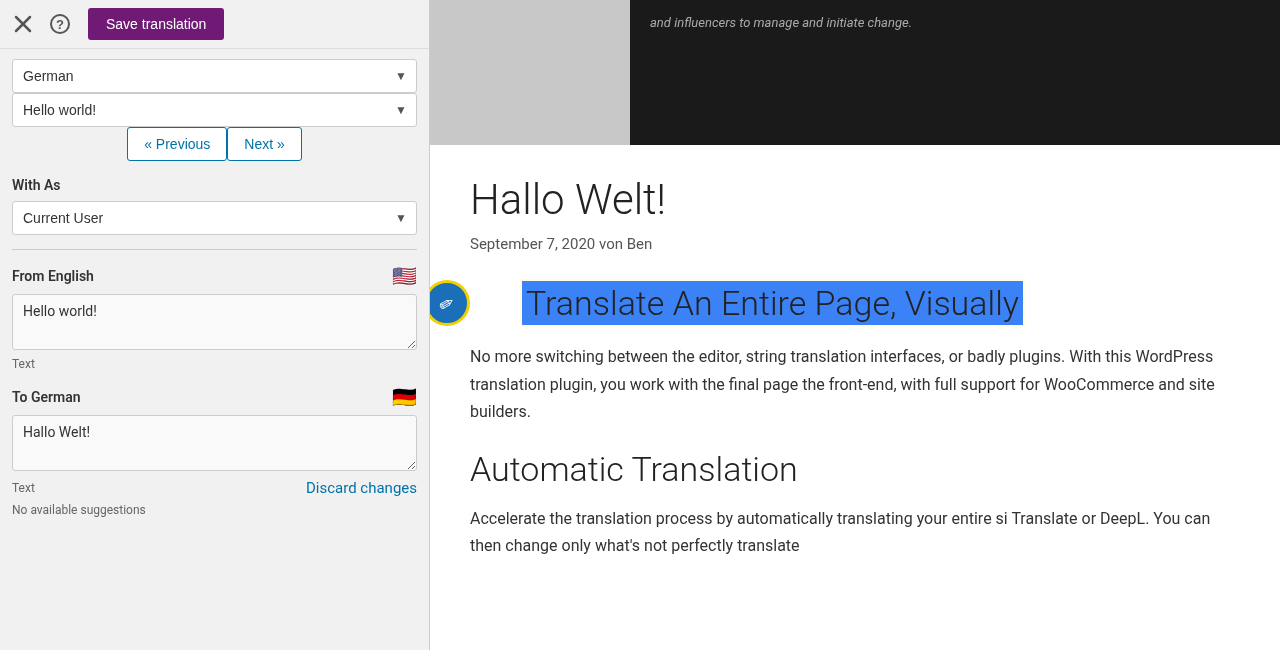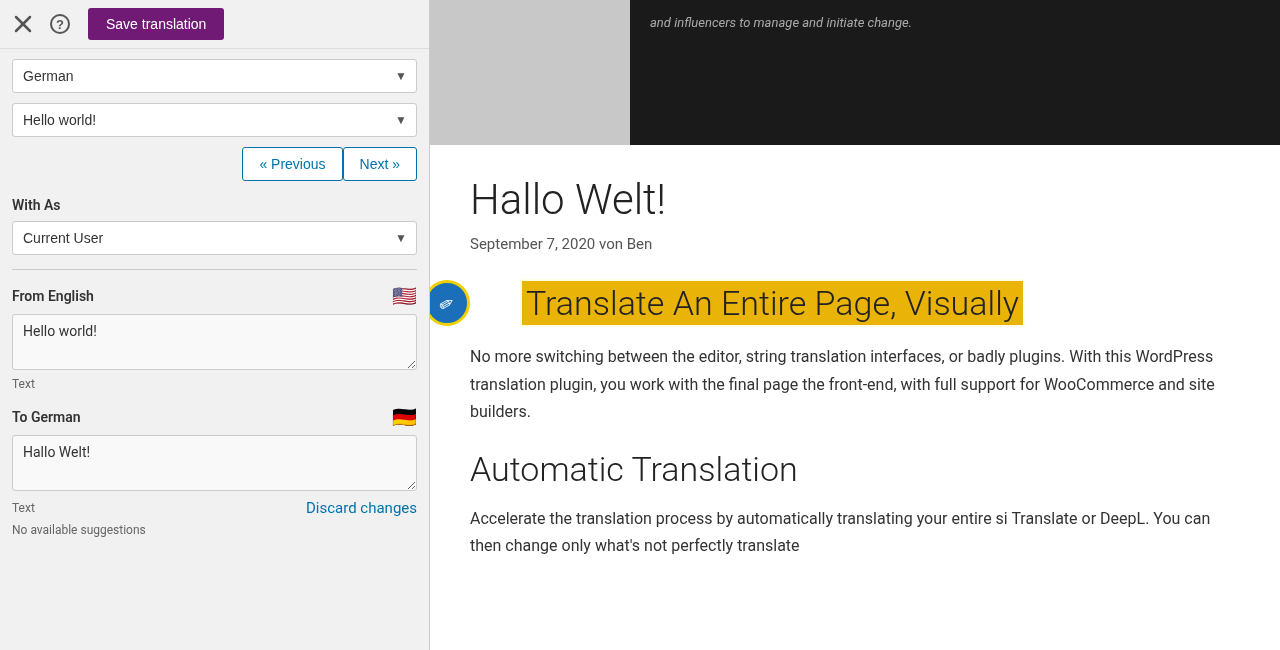--- a/index.html
+++ b/index.html
@@ -55,21 +55,21 @@
       flex: 1;
     }
 
     #left-inner {
       padding: 10px 12px;
     }
 
     
     .select-wrap {
       position: relative;
-      margin-bottom: 10px;
+      margin-bottom: 0;
     }
 
     .select-wrap select {
       width: 100%;
       appearance: none;
       background: #fff;
       border: 1px solid #ccc;
       padding: 8px 30px 8px 10px;
       font-size: 14px;
       border-radius: 3px;
@@ -83,21 +83,21 @@
       top: 50%;
       transform: translateY(-50%);
       pointer-events: none;
       color: #555;
       font-size: 12px;
     }
 
     
     .nav-buttons {
       display: flex;
-      justify-content: flex-end;
+      justify-content: center;
       margin-bottom: 16px;
     }
 
     .nav-btn {
       border: 1px solid #0073aa;
       background: #fff;
       color: #0073aa;
       padding: 8px 16px;
       font-size: 14px;
       border-radius: 3px;
@@ -255,21 +255,21 @@
     .translatable-section {
       position: relative;
       margin-bottom: 20px;
     }
 
     .translatable-heading {
       font-size: 34px;
       font-weight: 300;
       color: #222;
       display: inline;
-      background: #eab308;
+      background: #3b82f6;
       border: 2px solid #fffde7;
       padding: 2px 4px;
     }
 
     .pencil-circle {
       position: absolute;
       left: -46px;
       top: 50%;
       transform: translateY(-50%);
       width: 46px;

